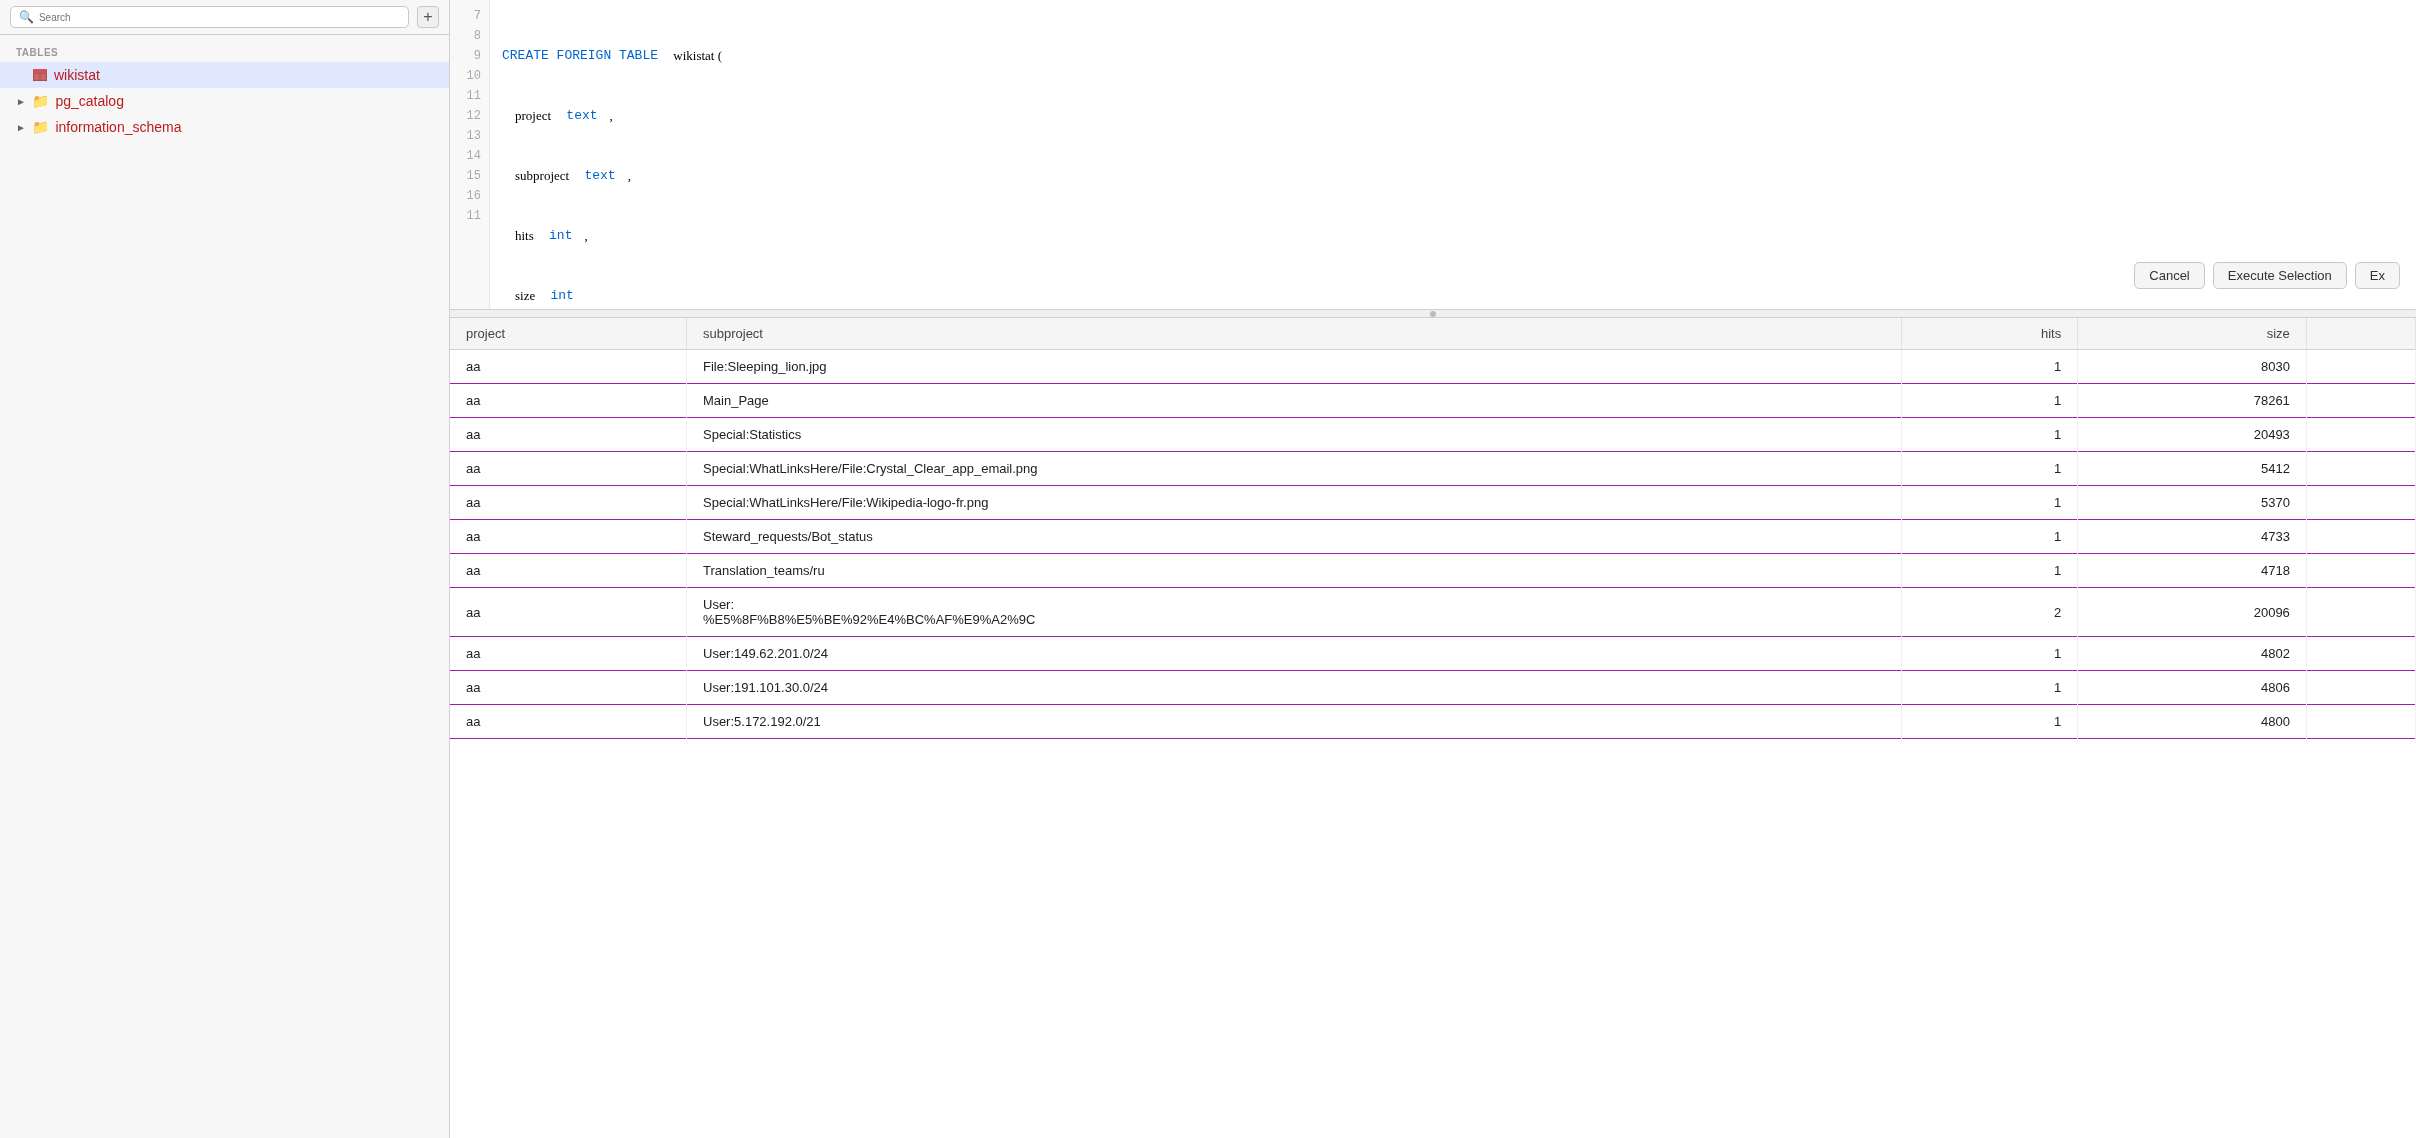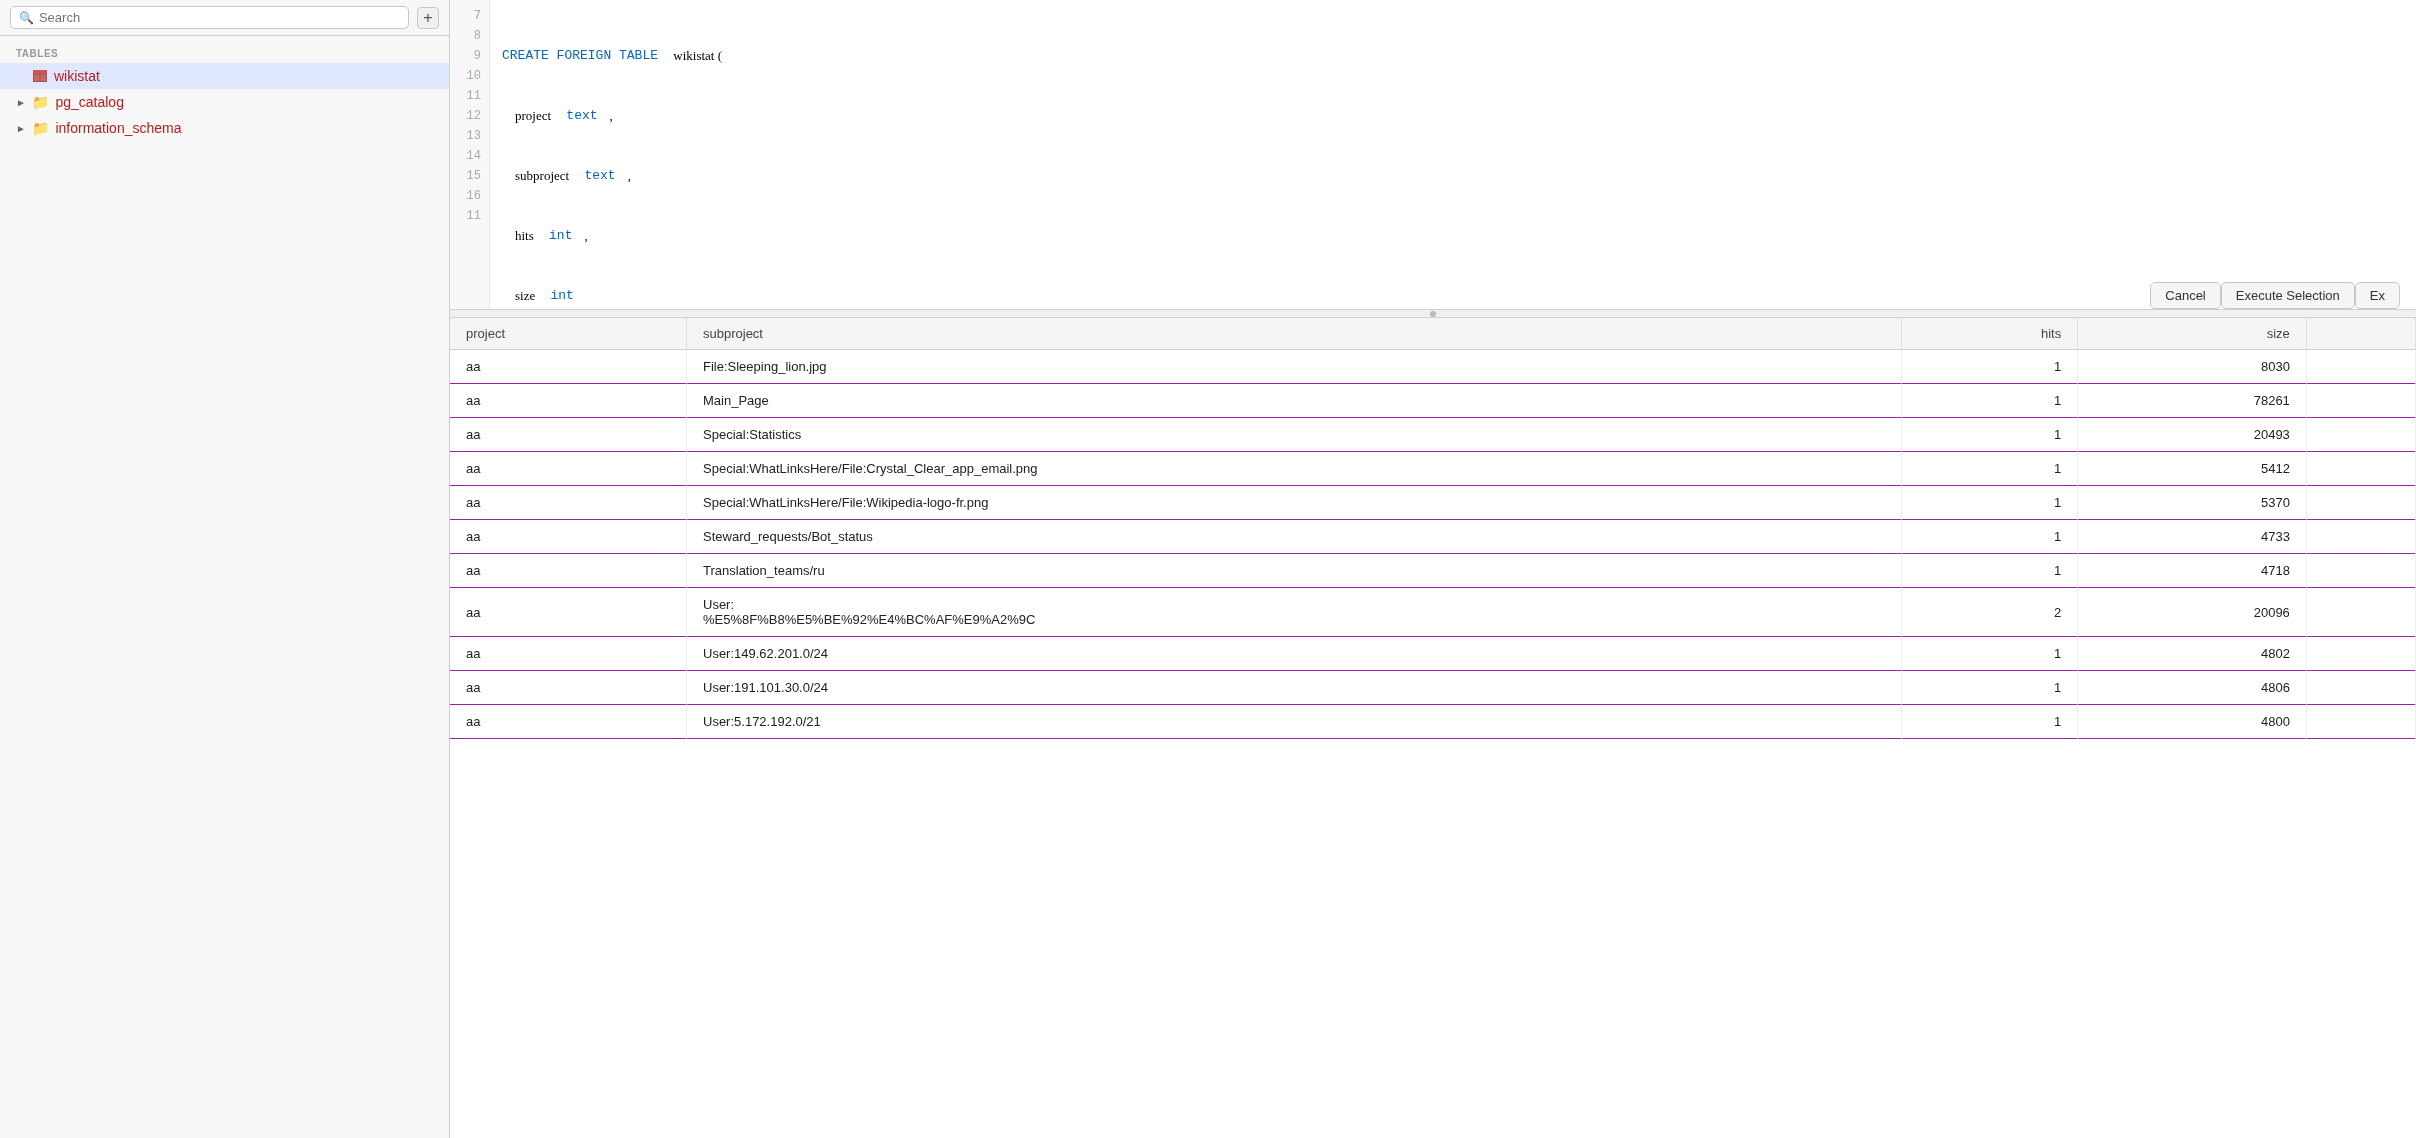--- a/index.html
+++ b/index.html
@@ -40,21 +40,21 @@
       border: 1px solid #c8c8c8;
       border-radius: 5px;
       padding: 3px 8px;
       gap: 5px;
     }
 
     #search-input-wrap input {
       border: none;
       outline: none;
       background: transparent;
-      font-size: 13px;
+      font-size: 10px;
       color: #333;
       width: 100%;
     }
 
     .search-icon-svg {
       color: #aaa;
       font-size: 12px;
     }
 
     #add-btn {
@@ -186,23 +186,24 @@
 
     
     .kw-create { color: #0066cc; }
     .kw-text { color: #0066cc; }
     .kw-int { color: #0066cc; }
     .plain { color: #000000; font-family: Liberation Serif, serif; }
 
     
     #action-bar {
       position: absolute;
-      bottom: 0;
+      bottom: 20px;
       right: 16px;
       display: flex;
+      gap: 8px;
     }
 
     .action-btn {
       padding: 5px 14px;
       border-radius: 5px;
       border: 1px solid #c8c8c8;
       background: #f5f5f5;
       font-size: 13px;
       color: #333;
       cursor: pointer;

